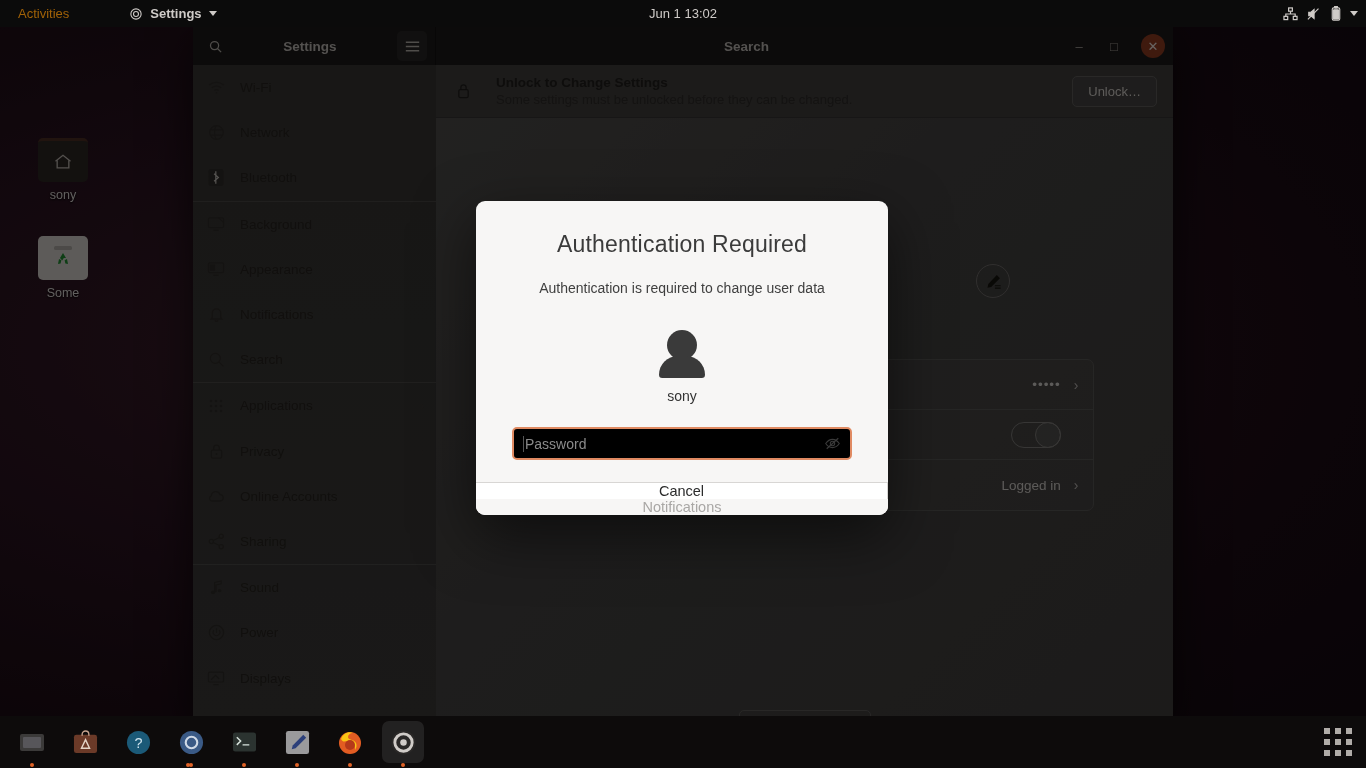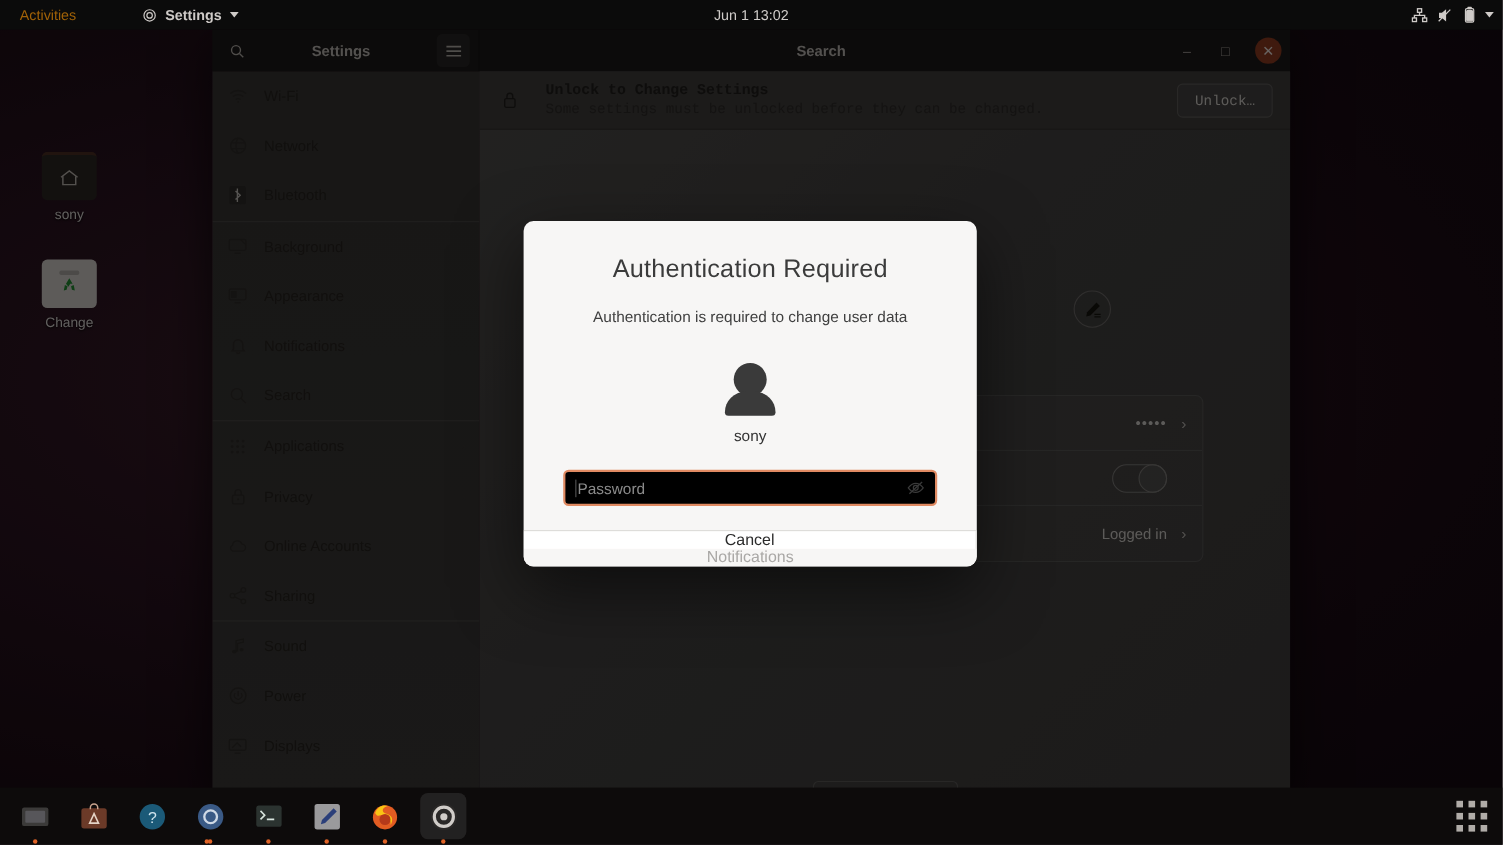--- a/index.html
+++ b/index.html
@@ -78,21 +78,21 @@
   }
   .side-item .lbl { flex:1; color:#26231f; }
   .side-item .chev { color:#3b3734; font-size:13px; }
   .side-sep { height:1px; background:rgba(255,255,255,0.09); margin:0; }
   .side-icn { width:18px; height:18px; display:flex; align-items:center; justify-content:center; color:#2e2b28; }
 
   
   .content { flex:1; background:linear-gradient(135deg,#4d4b49 0%,#434140 45%,#3e3c3b 100%); position:relative; }
   .banner {
     height:53px; display:flex; align-items:center; gap:24px;
-    padding:0 16px 0 18px; background:#3e3c3a; border-bottom:1px solid #343231;font-family:Liberation Mono, monospace;
+    padding:0 16px 0 18px; background:#3e3c3a; border-bottom:1px solid #343231;
   }
   .banner .txt { flex:1; }
   .banner .t1 { font-size:13.5px; font-weight:bold; color:#1f1d1b; }
   .banner .t2 { font-size:13px; color:#2d2a28; margin-top:2px; }
   .btn-outline {
     border:1px solid #5c5a58; border-radius:5px; padding:7px 15px;
     font-size:13px; color:#cdc9c5; background:rgba(255,255,255,0.035);
   }
   .avatar-big {
     position:absolute; left:50%; transform:translateX(-50%); top:142px;
@@ -178,21 +178,21 @@
 </div>
 <div class="desk-icon" style="left:20px;top:236px;">
   <div class="glyph ic-trash">
     <svg width="24" height="26" viewBox="0 0 24 26">
       <rect x="3" y="1" width="18" height="4" rx="1.5" fill="#a9a5a0"></rect>
       <path d="M12 8l3 5h-2.2l-1.6 2.6L9 13l3-5z" fill="#1f8a30"></path>
       <path d="M7 19l1-5 2.4 1.2-0.8 3.3L7 19z" fill="#1f8a30"></path>
       <path d="M17 19l-1-5-2.4 1.2 0.8 3.3L17 19z" fill="#1f8a30"></path>
     </svg>
   </div>
-  <div class="cap">Change</div>
+  <div class="cap">Some</div>
 </div>
 
 <div class="window">
 
   <div class="titlebar">
     <div class="tb-left">
       <div class="tb-icon-btn">
         <svg width="15" height="15" viewBox="0 0 24 24" fill="none" stroke="#b0aaa5" stroke-width="2">
           <circle cx="10.5" cy="10.5" r="6.5"></circle>
             <path d="M15.5 15.5L21 21"></path>

